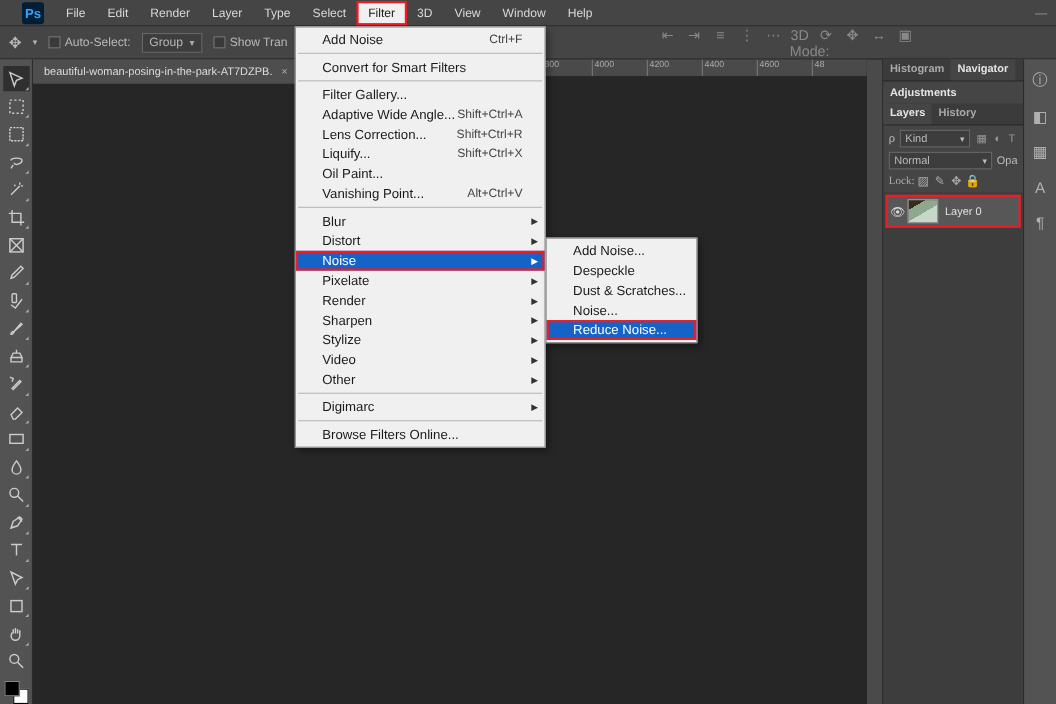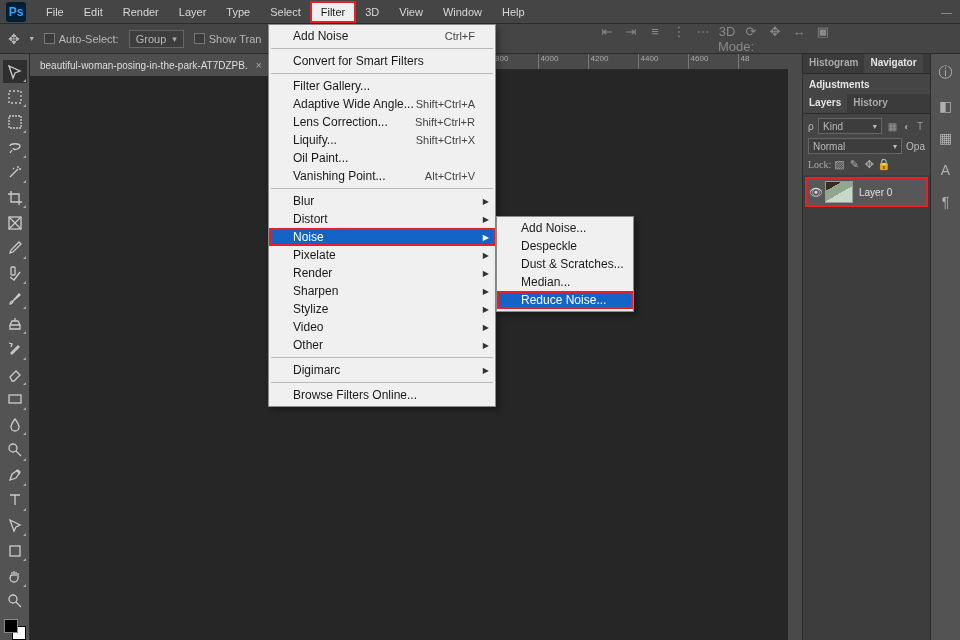--- a/index.html
+++ b/index.html
@@ -28,21 +28,21 @@
     position: relative;
   }
 
   
   .menubar {
     display: flex;
     align-items: center;
     height: 24px;
     background: var(--ps-chrome);
     border-bottom: 1px solid var(--ps-border);
-    padding-left: 6px;
+    padding-left: 20px;
     gap: 0;
   }
   .ps-logo {
     width: 20px; height: 20px;
     background: #001e36;
     color: #31a8ff;
     font-weight: 700;
     font-size: 12px;
     display: flex; align-items: center; justify-content: center;
     border-radius: 3px;
@@ -588,18 +588,18 @@
   <div class="dd-item">
       <span>Add Noise...</span>
     </div>
   <div class="dd-item">
       <span>Despeckle</span>
     </div>
   <div class="dd-item">
       <span>Dust &amp; Scratches...</span>
     </div>
   <div class="dd-item">
-      <span>Median...</span>
+      <span>Noise...</span>
     </div>
   <div class="dd-item sel boxed">
       <span>Reduce Noise...</span>
     </div>
 </div>
 
 </body></html>

